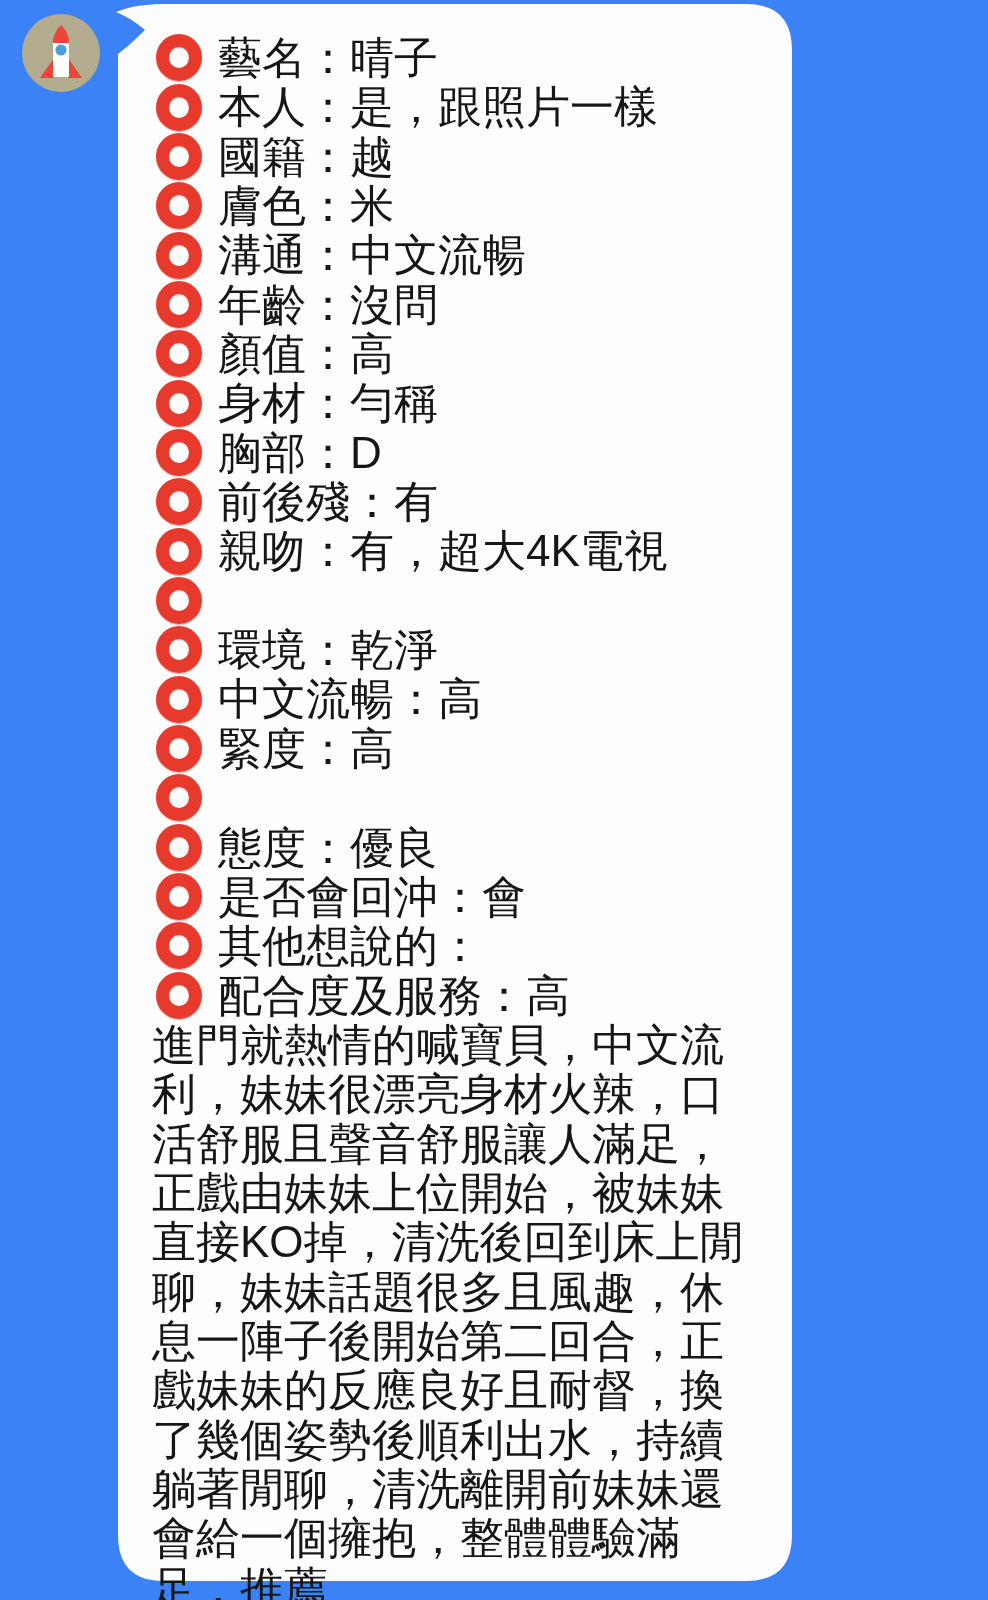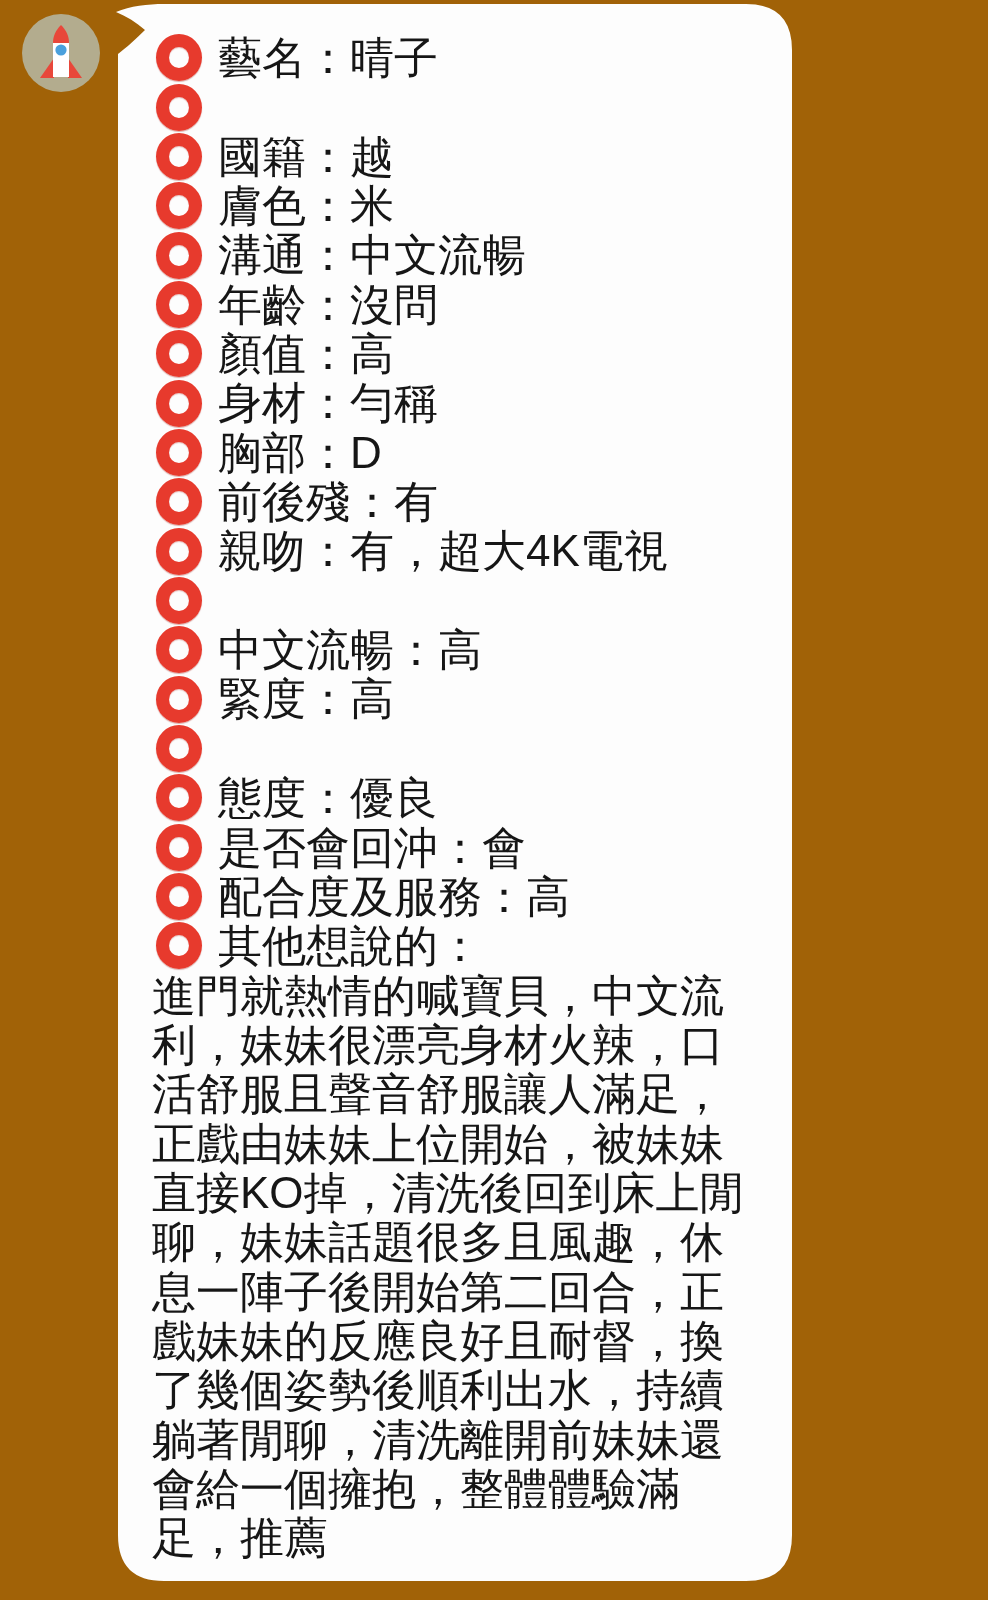--- a/index.html
+++ b/index.html
@@ -1,19 +1,19 @@
 <!DOCTYPE html>
 <html><head>
 <meta charset="utf-8">
 <style>
   html,body{margin:0;padding:0;background:#8babdc;}
   .canvas{
     position:relative;
     width:988px;height:1600px;
-    background:#a16207;
+    background:#3b82f6;
     overflow:hidden;
     font-family:"Liberation Sans","DejaVu Sans",sans-serif;
   }
   
   .avatar{
     position:absolute;left:22px;top:14px;
     width:78px;height:78px;border-radius:50%;
     background:#b3ac8e;
     overflow:hidden;
   }
@@ -85,20 +85,21 @@
   </svg>
 
   <div class="bubble-content">
     <div class="rows">
       <div class="row">
         <span class="ring"></span>
         <span class="item-text">藝名：晴子</span>
       </div>
       <div class="row">
         <span class="ring"></span>
+        <span class="item-text">本人：是，跟照片一樣</span>
       </div>
       <div class="row">
         <span class="ring"></span>
         <span class="item-text">國籍：越</span>
       </div>
       <div class="row">
         <span class="ring"></span>
         <span class="item-text">膚色：米</span>
       </div>
       <div class="row">
@@ -127,42 +128,46 @@
       </div>
       <div class="row">
         <span class="ring"></span>
         <span class="item-text">親吻：有，超大4K電視</span>
       </div>
       <div class="row">
         <span class="ring"></span>
       </div>
       <div class="row">
         <span class="ring"></span>
+        <span class="item-text">環境：乾淨</span>
+      </div>
+      <div class="row">
+        <span class="ring"></span>
         <span class="item-text">中文流暢：高</span>
       </div>
       <div class="row">
         <span class="ring"></span>
         <span class="item-text">緊度：高</span>
       </div>
       <div class="row">
         <span class="ring"></span>
       </div>
       <div class="row">
         <span class="ring"></span>
         <span class="item-text">態度：優良</span>
       </div>
       <div class="row">
         <span class="ring"></span>
         <span class="item-text">是否會回沖：會</span>
       </div>
       <div class="row">
         <span class="ring"></span>
-        <span class="item-text">配合度及服務：高</span>
+        <span class="item-text">其他想說的：</span>
       </div>
       <div class="row">
         <span class="ring"></span>
-        <span class="item-text">其他想說的：</span>
+        <span class="item-text">配合度及服務：高</span>
       </div>
     </div>
     <div class="paragraph">進門就熱情的喊寶貝，中文流利，妹妹很漂亮身材火辣，口活舒服且聲音舒服讓人滿足，正戲由妹妹上位開始，被妹妹直接KO掉，清洗後回到床上閒聊，妹妹話題很多且風趣，休息一陣子後開始第二回合，正戲妹妹的反應良好且耐督，換了幾個姿勢後順利出水，持續躺著閒聊，清洗離開前妹妹還會給一個擁抱，整體體驗滿足，推薦</div>
   </div>
 
 </div>
 
 </body></html>

